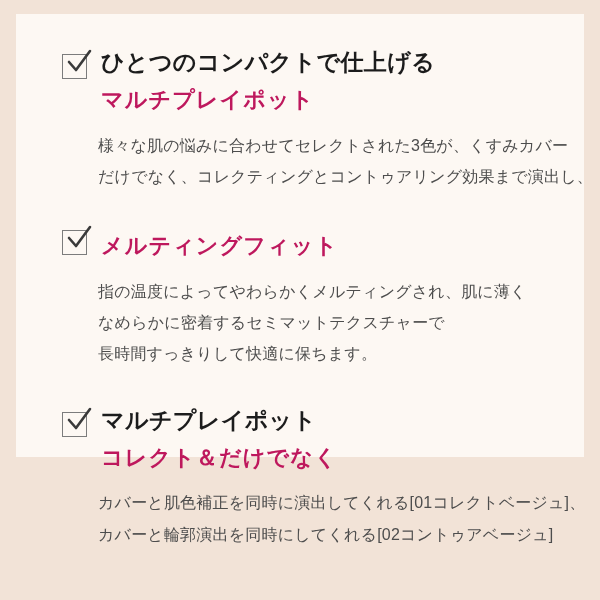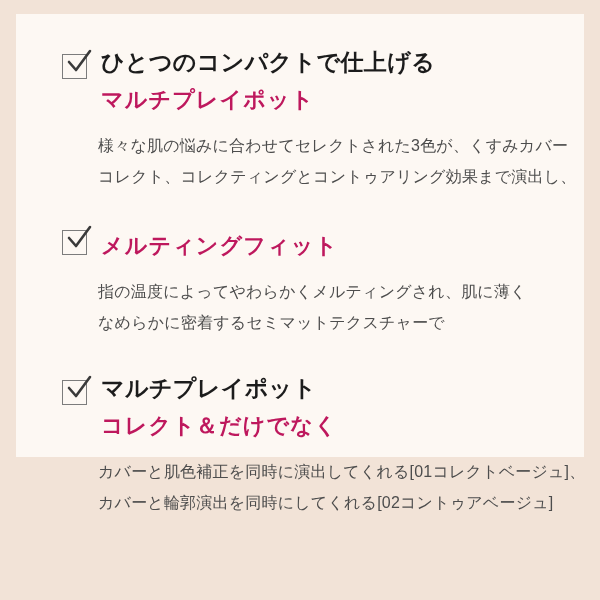--- a/index.html
+++ b/index.html
@@ -106,40 +106,41 @@
             <path d="M4 13 L11 21 L25 2" fill="none" stroke="#3a3a3a" stroke-width="2.6" stroke-linecap="round" stroke-linejoin="round"></path>
           </svg>
         </span>
         <div class="titles">
           <p class="title-main">ひとつのコンパクトで仕上げる</p>
           <p class="title-sub">マルチプレイポット</p>
         </div>
       </div>
       <div class="body-text">
         <span class="line">様々な肌の悩みに合わせてセレクトされた3色が、くすみカバー</span>
-        <span class="line">コレクト、コレクティングとコントゥアリング効果まで演出し、</span>
+        <span class="line">だけでなく、コレクティングとコントゥアリング効果まで演出し、</span>
       </div>
     </div>
 
     <div class="spacer-1"></div>
 
     <div class="block">
       <div class="headrow">
         <span class="check">
           <svg viewBox="0 0 28 28" aria-hidden="true">
             <path d="M4 13 L11 21 L25 2" fill="none" stroke="#3a3a3a" stroke-width="2.6" stroke-linecap="round" stroke-linejoin="round"></path>
           </svg>
         </span>
         <div class="titles">
           <p class="title-sub">メルティングフィット</p>
         </div>
       </div>
       <div class="body-text">
         <span class="line">指の温度によってやわらかくメルティングされ、肌に薄く</span>
         <span class="line">なめらかに密着するセミマットテクスチャーで</span>
+        <span class="line">長時間すっきりして快適に保ちます。</span>
       </div>
     </div>
 
     <div class="spacer-2"></div>
 
     <div class="block">
       <div class="headrow">
         <span class="check">
           <svg viewBox="0 0 28 28" aria-hidden="true">
             <path d="M4 13 L11 21 L25 2" fill="none" stroke="#3a3a3a" stroke-width="2.6" stroke-linecap="round" stroke-linejoin="round"></path>

